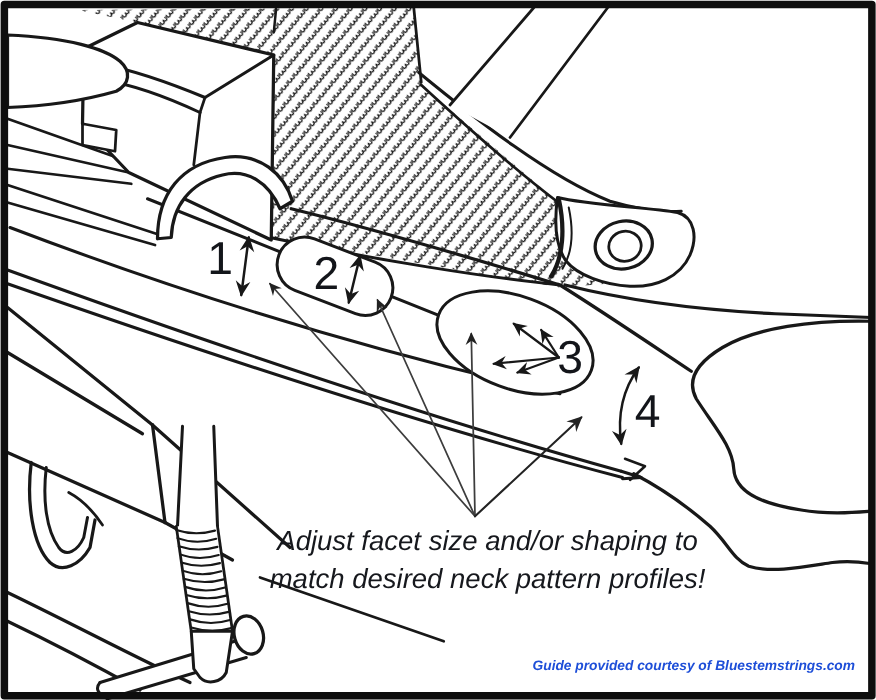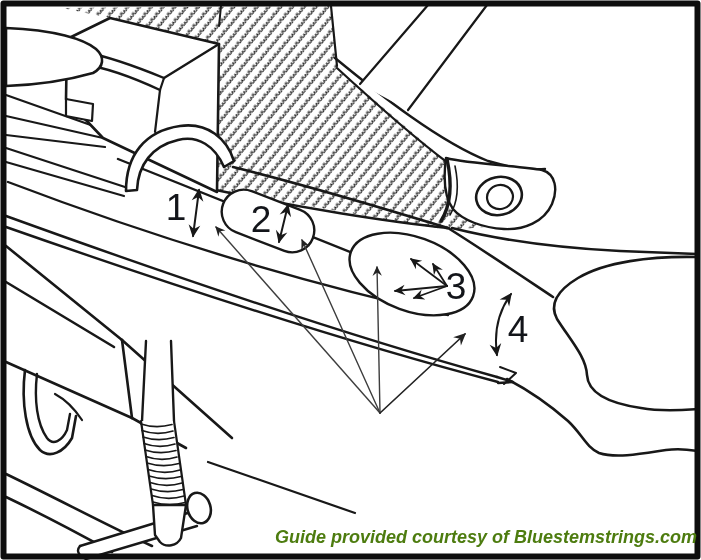--- a/index.html
+++ b/index.html
@@ -4,22 +4,22 @@
 <style>
   html,body{margin:0;padding:0;background:#ffffff;}
   #stage{position:relative;width:701px;height:560px;background:#ffffff;overflow:hidden;
          font-family:"Liberation Sans",sans-serif;}
   #art{position:absolute;left:0;top:0;}
   .num-label{position:absolute;transform:translate(-50%,-50%);font-size:37px;line-height:1;
              color:#13151a;font-family:"Liberation Sans",sans-serif;}
   .caption{position:absolute;left:390px;top:448px;transform:translate(-50%,-50%);
            text-align:center;font-style:italic;font-size:22px;line-height:30px;color:#16181d;
            white-space:nowrap;letter-spacing:0px;}
-  .credit{position:absolute;right:4px;top:527px;font-style:italic;font-weight:bold;
-          font-size:18px;color:#4d7c0f;white-space:nowrap;}
+  .credit{position:absolute;right:17px;top:527px;font-style:italic;font-weight:bold;
+          font-size:11px;color:#1d4ed8;white-space:nowrap;}
 </style>
 </head>
 <body>
 
 <div id="stage">
 
   <svg id="art" width="701" height="560" viewBox="0 0 701 560" fill="none" stroke-linecap="round" stroke-linejoin="round">
 
     <defs>
       <pattern id="strapTex" width="9" height="7.5" patternUnits="userSpaceOnUse" patternTransform="rotate(40 0 0)">
@@ -163,15 +163,19 @@
     </g>
 
     <rect x="3.5" y="3.5" width="694" height="553" stroke="#0e0e0e" stroke-width="6" fill="none"></rect>
   </svg>
 
   <div class="num-label" style="left:176px;top:207px">1</div>
   <div class="num-label" style="left:261px;top:219px">2</div>
   <div class="num-label" style="left:456px;top:286px">3</div>
   <div class="num-label" style="left:518px;top:329px">4</div>
 
+  <div class="caption">
+    <span style="display:block">Adjust facet size and/or shaping to</span>
+    <span style="display:block">match desired neck pattern profiles!</span>
+  </div>
 
   <div class="credit">Guide provided courtesy of Bluestemstrings.com</div>
 </div>
 
 </body></html>

